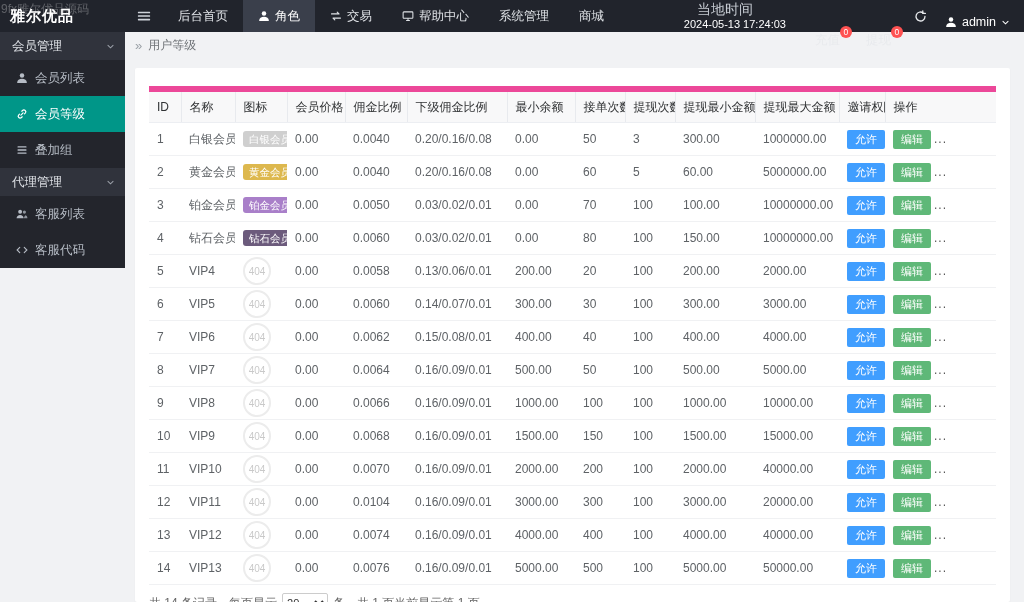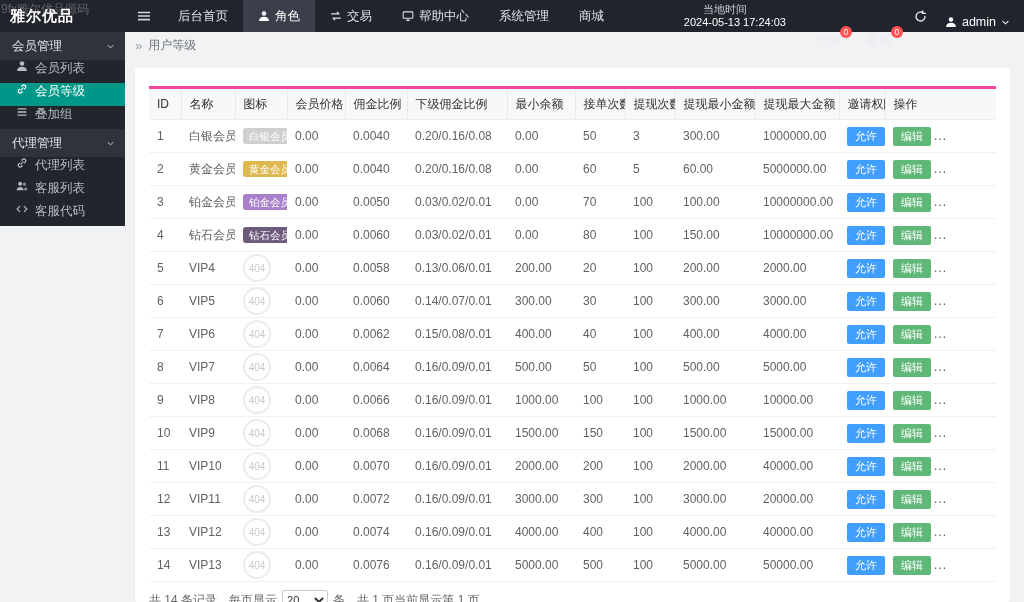--- a/index.html
+++ b/index.html
@@ -16,46 +16,46 @@
   .logo-text{font-size:15px;font-weight:bold;color:#fff;letter-spacing:1px;white-space:nowrap;}
   .watermark{position:absolute;left:1px;top:1px;font-size:12px;color:rgba(255,255,255,.28);white-space:nowrap;pointer-events:none;z-index:3;}
   .hamburger{width:38px;height:100%;display:flex;align-items:center;justify-content:center;color:#cfd3da;cursor:pointer;}
   .top-menu{display:flex;height:100%;}
   .menu-item{display:flex;align-items:center;gap:5px;padding:0 15px;font-size:12.5px;color:#dfe2e6;cursor:pointer;height:100%;white-space:nowrap;}
   .menu-item.active{background:#3a3f4b;color:#fff;}
   .icn{display:inline-flex;align-items:center;}
   .icn svg{display:block;}
   .top-right{margin-left:auto;display:flex;align-items:center;height:100%;}
   .time-block{text-align:center;margin-right:16px;line-height:1.2;}
-  .time-label{font-size:11px;color:#c7ccd3;}
+  .time-label{font-size:14px;color:#c7ccd3;}
   .time-value{font-size:11px;color:#fff;white-space:nowrap;margin-left:20px;}
   .badge-btn{position:relative;padding:0 13px;height:100%;display:flex;align-items:center;font-size:12.5px;color:#e8eaed;cursor:pointer;margin-top:48px;}
   .red-badge{position:absolute;top:2px;right:1px;background:#ff5252;color:#fff;font-size:8.5px;min-width:12px;height:12px;line-height:12px;border-radius:7px;text-align:center;font-style:normal;}
   .refresh{padding:0 10px;height:100%;display:flex;align-items:center;color:#e8eaed;cursor:pointer;}
   .admin{display:flex;align-items:center;gap:5px;padding:12px 14px 0 8px;height:100%;font-size:12.5px;color:#fff;cursor:pointer;}
   .chev svg{display:block;}
 
   
   .body-row{flex:1;display:flex;min-height:0;border-radius:32px;}
   .sidebar{flex:0 0 125px;width:125px;}
   .side-group{height:28px;display:flex;align-items:center;justify-content:space-between;padding:0 10px 0 12px;background:#30333c;color:#dde0e5;font-size:12.5px;cursor:pointer;}
   .side-group .chev{color:#9aa0a8;}
-  .side-item{height:23px;display:flex;align-items:flex-start;gap:7px;padding-left:16px;background:#23252c;color:#b6bcc5;font-size:12.5px;cursor:pointer;}
+  .side-item{height:36px;display:flex;align-items:center;gap:7px;padding-left:16px;background:#23252c;color:#b6bcc5;font-size:12.5px;cursor:pointer;}
   .side-item.active{background:#009688;color:#fff;}
   .side-item .icn{color:inherit;}
 
   .main{flex:1;display:flex;flex-direction:column;min-width:0;}
   .breadcrumb{flex:0 0 26px;height:26px;display:flex;align-items:center;gap:6px;padding-left:10px;color:#6f7377;font-size:12px;}
   .bc-arrow{color:#9aa0a6;font-size:13px;}
   .content{flex:1;min-height:0;padding:10px 14px 0 10px;box-sizing:border-box;}
   .card{background:#fff;height:100%;box-sizing:border-box;border-radius:2px;padding:18px 14px 0 14px;display:flex;flex-direction:column;box-shadow:0 1px 2px rgba(0,0,0,.04);}
 
   
   table{width:100%;border-collapse:collapse;table-layout:fixed;font-size:12px;}
-  thead th{height:30px;background:#f8f8f9;border-top:3px solid #ec4899;border-bottom:1px solid #eceef2;border-right:1px solid #e8eaee;font-weight:normal;color:#303234;text-align:left;padding:0 8px;white-space:nowrap;overflow:hidden;}
+  thead th{height:30px;background:#f8f8f9;border-top:6px solid #ec4899;border-bottom:1px solid #eceef2;border-right:1px solid #e8eaee;font-weight:normal;color:#303234;text-align:left;padding:0 8px;white-space:nowrap;overflow:hidden;}
   thead th:last-child{border-right:none;}
   tbody td{height:32px;border-bottom:1px solid #f0f1f3;color:#5e6266;text-align:left;padding:0 8px;white-space:nowrap;overflow:hidden;}
   .lv-badge{display:inline-block;padding:3px 6px;border-radius:3px;color:#fff;font-size:10.5px;line-height:1;}
   .c404{width:28px;height:28px;border-radius:50%;border:2px solid #ececec;color:#c9c9c9;font-size:10px;display:flex;align-items:center;justify-content:center;box-sizing:border-box;}
   .btn{display:inline-block;padding:4px 8px;border-radius:2px;color:#fff;font-size:11px;line-height:1;cursor:pointer;}
   .btn-allow{background:#409eff;}
   .btn-edit{background:#5fb878;}
   .op-more{color:#555;margin-left:3px;letter-spacing:1px;}
 
   
@@ -193,30 +193,20 @@
             </span>
             <span>叠加组</span>
           </div>
           <div class="side-group">
             <span>代理管理</span>
             <span class="chev">
               <svg viewBox="0 0 16 16" width="9" height="9" fill="none" stroke="currentColor" stroke-width="1.8" stroke-linecap="round">
                 <path d="M3.5 6l4.5 4.5L12.5 6"></path>
               </svg>
             </span>
-          </div>
-          <div class="side-item">
-            <span class="icn">
-              <svg viewBox="0 0 16 16" width="12" height="12" fill="none" stroke="currentColor" stroke-width="1.6" stroke-linecap="round">
-                <path d="M6.5 9.5l3-3"></path>
-                <path d="M7.7 4.3l1-1a2.5 2.5 0 013.6 3.6l-1 1"></path>
-                <path d="M8.3 11.7l-1 1a2.5 2.5 0 01-3.6-3.6l1-1"></path>
-              </svg>
-            </span>
-            <span>代理列表</span>
           </div>
           <div class="side-item">
             <span class="icn">
               <svg viewBox="0 0 16 16" width="12" height="12">
                 <circle cx="5.5" cy="5" r="2.6" fill="currentColor"></circle>
                 <circle cx="11.2" cy="5.4" r="2.1" fill="currentColor" opacity=".75"></circle>
                 <path d="M.8 13.8c0-3 2.1-4.6 4.7-4.6s4.7 1.6 4.7 4.6z" fill="currentColor"></path>
                 <path d="M10.7 13.8c0-2 .9-3.4 2.2-4.1 1.4.6 2.3 1.9 2.3 4.1z" fill="currentColor" opacity=".75"></path>
               </svg>
             </span>
@@ -454,21 +444,21 @@
                   <td><span class="btn btn-allow">允许</span></td>
                   <td><span class="btn btn-edit">编辑</span><span class="op-more">...</span></td>
                 </tr>
                 <tr>
                   <td>12</td>
                   <td>VIP11</td>
                   <td>
                     <span class="c404">404</span>
                   </td>
                   <td>0.00</td>
-                  <td>0.0072</td>
+                  <td>0.0104</td>
                   <td>0.16/0.09/0.01</td>
                   <td>3000.00</td>
                   <td>300</td>
                   <td>100</td>
                   <td>3000.00</td>
                   <td>20000.00</td>
                   <td><span class="btn btn-allow">允许</span></td>
                   <td><span class="btn btn-edit">编辑</span><span class="op-more">...</span></td>
                 </tr>
                 <tr>

